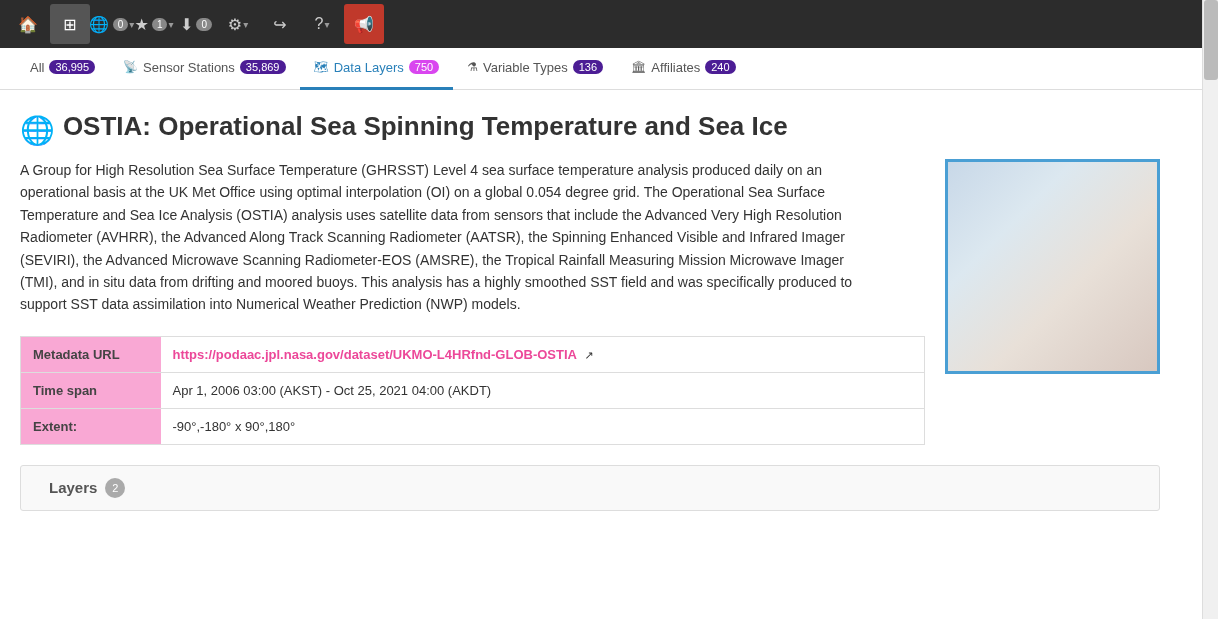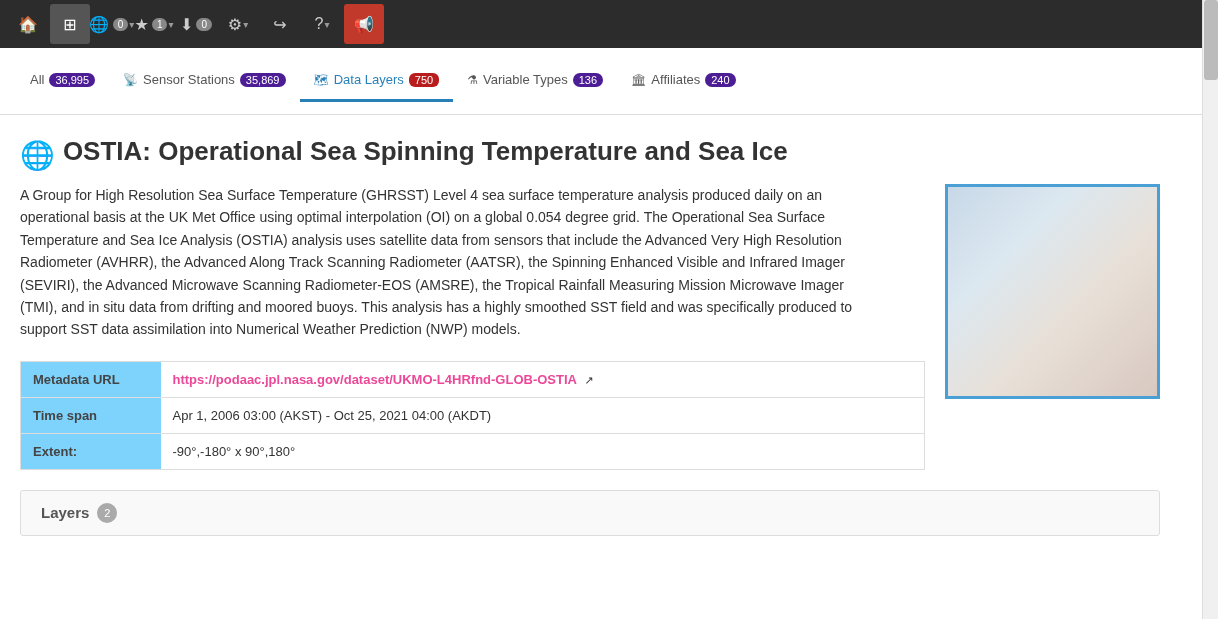--- a/index.html
+++ b/index.html
@@ -34,21 +34,21 @@
       display: flex; align-items: center; gap: 1px;
     }
 
     
     .filter-tabs {
       background: #fff;
       border-bottom: 1px solid #ddd;
       display: flex;
       align-items: center;
       padding: 0 16px;
-      height: 67px;
+      height: 42px;
       gap: 0;
     }
     .filter-tab {
       display: flex; align-items: center; gap: 5px;
       padding: 12px 14px;
       cursor: pointer;
       color: #555;
       font-size: 13px;
       border-bottom: 3px solid transparent;
       white-space: nowrap;
@@ -58,21 +58,21 @@
       color: #2980b9;
       border-bottom: 3px solid #2980b9;
     }
     .filter-tab .count-badge {
       background: #4c1d95;
       color: #fff;
       font-size: 11px;
       border-radius: 10px;
       padding: 1px 6px;
     }
-    .filter-tab.active .count-badge { background: #b91c1c; border-radius: 6px; }
+    .filter-tab.active .count-badge { background: #d946ef; }
 
     
     .main-content {
       padding: 20px 20px 10px 20px;
       max-width: 1180px;
     }
 
     .resource-title {
       display: flex; align-items: flex-start; gap: 8px;
       margin-bottom: 12px;
@@ -117,34 +117,34 @@
     }
     .metadata-table td {
       padding: 10px 12px;
       border-bottom: 1px solid #ddd;
       font-size: 13px;
       vertical-align: top;
     }
     .metadata-table tr:last-child td { border-bottom: none; }
     .metadata-table td:first-child {
       font-weight: bold;
-      background: #7dd3fc;
+      background: #f9a8d4;
       width: 140px;
       color: #444;
     }
     .metadata-table td:last-child { color: #333; }
     .metadata-table a { color: #ec4899; text-decoration: none; font-weight: bold; }
     .ext-link { font-size: 11px; margin-left: 4px; }
 
     
     .layers-section {
       background: #f9f9f9;
       border: 1px solid #ddd;
       border-radius: 3px;
-      padding: 12px 20px;
+      padding: 12px 28px;
       display: flex; align-items: center; gap: 8px;
     }
     .layers-section h3 { font-size: 15px; font-weight: bold; color: #555; }
     .layers-section .layers-badge {
       background: #aaa; color: #fff;
       font-size: 11px; border-radius: 50%;
       width: 20px; height: 20px;
       display: inline-flex; align-items: center; justify-content: center;
     }
 

